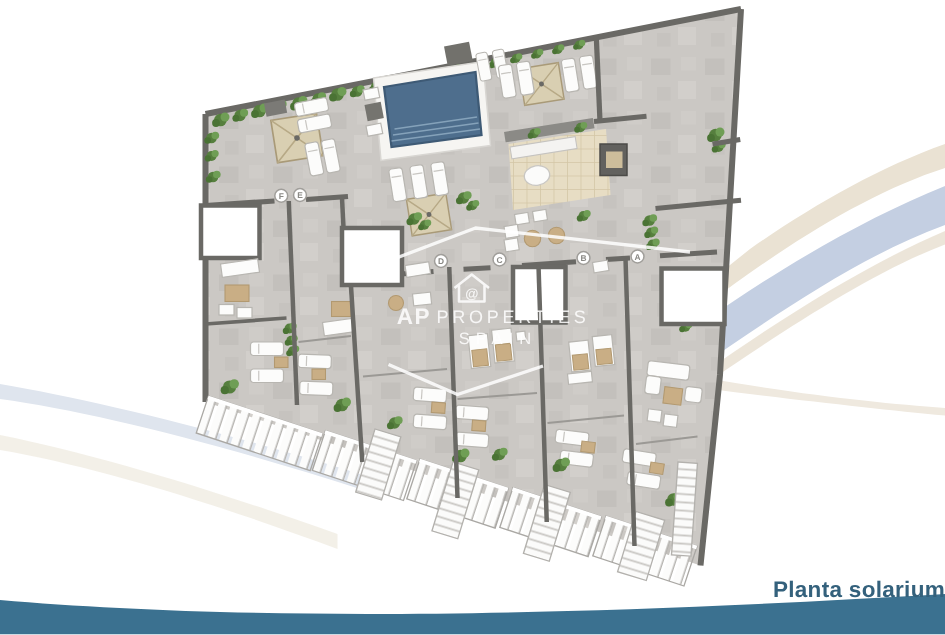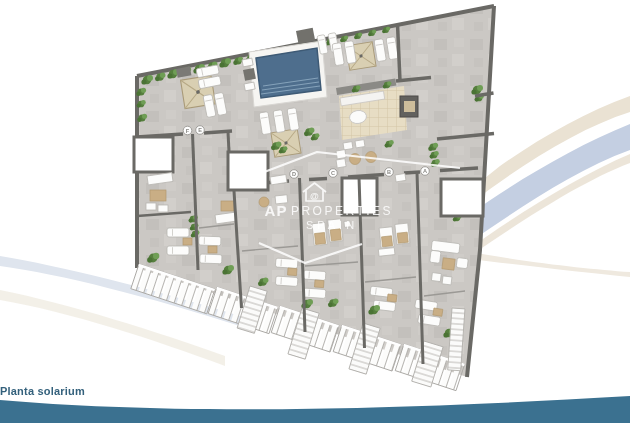--- a/index.html
+++ b/index.html
@@ -1,20 +1,20 @@
 <!DOCTYPE html>
 <html><head>
 <meta charset="utf-8">
 <style>
   html,body{margin:0;padding:0;}
   .stage{position:relative;width:630px;height:423px;background:#ffffff;overflow:hidden;
          font-family:"Liberation Sans",sans-serif;}
   .stage svg{position:absolute;left:0;top:0;}
-  .caption{position:absolute;left:0;right:0;top:385px;text-align:left;
-           font-size:11px;font-weight:bold;letter-spacing:.2px;color:#34617c;}
+  .caption{position:absolute;left:0;right:0;top:385px;text-align:right;
+           font-size:15px;font-weight:bold;letter-spacing:.2px;color:#34617c;}
   svg text{font-family:"Liberation Sans",sans-serif;}
   .ulabel{font-size:5.6px;font-weight:bold;fill:#8a8985;text-anchor:middle;}
   .wm{fill:#ffffff;}
   .wm-brand{font-size:15px;font-weight:bold;text-anchor:middle;letter-spacing:1px;}
   .wm-l1{font-size:12px;letter-spacing:2.5px;text-anchor:middle;}
   .wm-l2{font-size:11px;letter-spacing:4px;text-anchor:middle;}
   .wm-at{font-size:9px;font-weight:bold;text-anchor:middle;}
   .wall{stroke:#6a6965;fill:none;}
   .furn{fill:#fcfcfb;stroke:#b8b6b1;stroke-width:.8;}
   .tan{fill:#c9ae85;stroke:#b29970;stroke-width:.7;}

